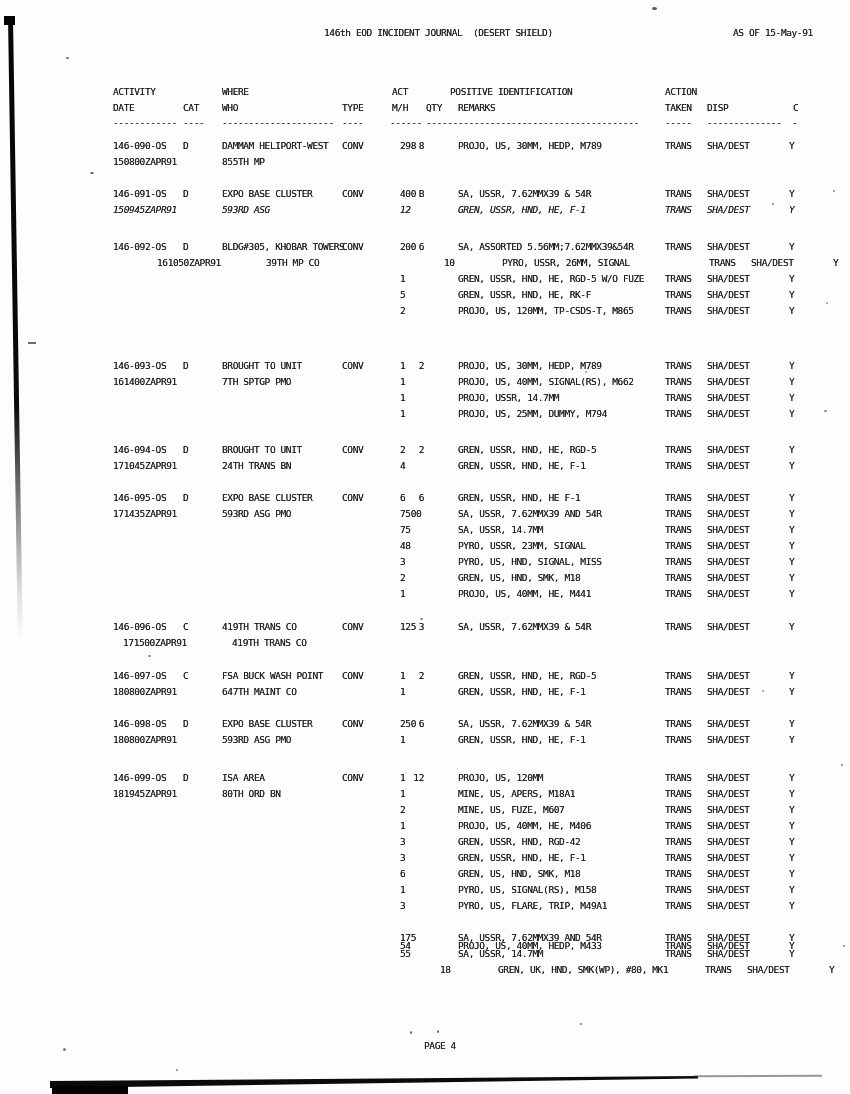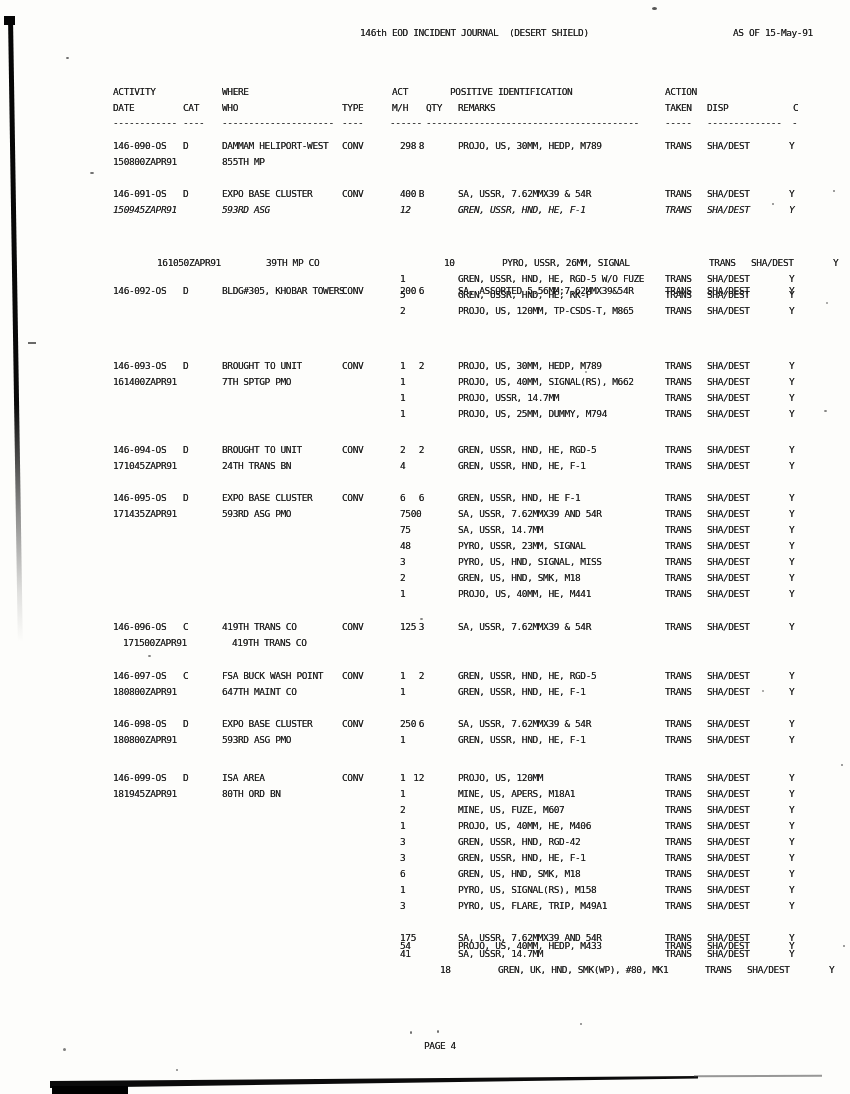--- a/index.html
+++ b/index.html
@@ -43,21 +43,21 @@
   }
   .bottom-tail{left:694px;top:1075px;width:128px;height:2px;background:#444;opacity:0.55;transform:rotate(-0.15deg);}
   .bottom-corner{left:52px;top:1086px;width:76px;height:8px;background:#000;}
   .speck{position:absolute;background:#2a2a2a;border-radius:50%;}
 </style>
 </head>
 <body>
 
 <div class="page">
 
-  <span class="abs" style="left:360px;top:27px">146th EOD INCIDENT JOURNAL  (DESERT SHIELD)</span>
+  <span class="abs" style="left:324px;top:27px">146th EOD INCIDENT JOURNAL  (DESERT SHIELD)</span>
   <span class="abs" style="left:733px;top:27px">AS OF 15-May-91</span>
 
   <div>
     <div class="line" style="top:86px">
       <span class="abs c-date">ACTIVITY</span>
       <span class="abs c-where">WHERE</span>
       <span class="abs" style="left:392px">ACT</span>
       <span class="abs" style="left:450px">POSITIVE IDENTIFICATION</span>
       <span class="abs c-action">ACTION</span>
     </div>
@@ -122,21 +122,21 @@
           <span class="abs c-date">150945ZAPR91</span>
           <span class="abs c-where">593RD ASG</span>
           <span class="abs c-qty">12</span>
           <span class="abs c-rem">GREN, USSR, HND, HE, F-1</span>
           <span class="abs c-action">TRANS</span>
           <span class="abs c-disp">SHA/DEST</span>
           <span class="abs c-c">Y</span>
         </div>
       </div>
       <div class="block" style="top: 241px;">
-        <div class="line" style="top: 0px; margin-top: 44px;">
+        <div class="line" style="top: 0px;">
           <span class="abs c-date">146-092-OS</span>
           <span class="abs c-cat">D</span>
           <span class="abs c-where">BLDG#305, KHOBAR TOWERS</span>
           <span class="abs c-type">CONV</span>
           <span class="abs c-mh">6</span>
           <span class="abs c-qty">200</span>
           <span class="abs c-rem">SA, ASSORTED 5.56MM;7.62MMX39&amp;54R</span>
           <span class="abs c-action">TRANS</span>
           <span class="abs c-disp">SHA/DEST</span>
           <span class="abs c-c">Y</span>
@@ -433,21 +433,21 @@
           <span class="abs c-c">Y</span>
         </div>
         <div class="line" style="top: 160px;">
           <span class="abs c-qty">175</span>
           <span class="abs c-rem">SA, USSR, 7.62MMX39 AND 54R</span>
           <span class="abs c-action">TRANS</span>
           <span class="abs c-disp">SHA/DEST</span>
           <span class="abs c-c">Y</span>
         </div>
         <div class="line" style="top: 176px;">
-          <span class="abs c-qty">41</span>
+          <span class="abs c-qty">55</span>
           <span class="abs c-rem">SA, USSR, 14.7MM</span>
           <span class="abs c-action">TRANS</span>
           <span class="abs c-disp">SHA/DEST</span>
           <span class="abs c-c">Y</span>
         </div>
         <div class="line" style="top: 192px; margin-left: 40px;">
           <span class="abs c-qty">18</span>
           <span class="abs c-rem">GREN, UK, HND, SMK(WP), #80, MK1</span>
           <span class="abs c-action">TRANS</span>
           <span class="abs c-disp">SHA/DEST</span>

